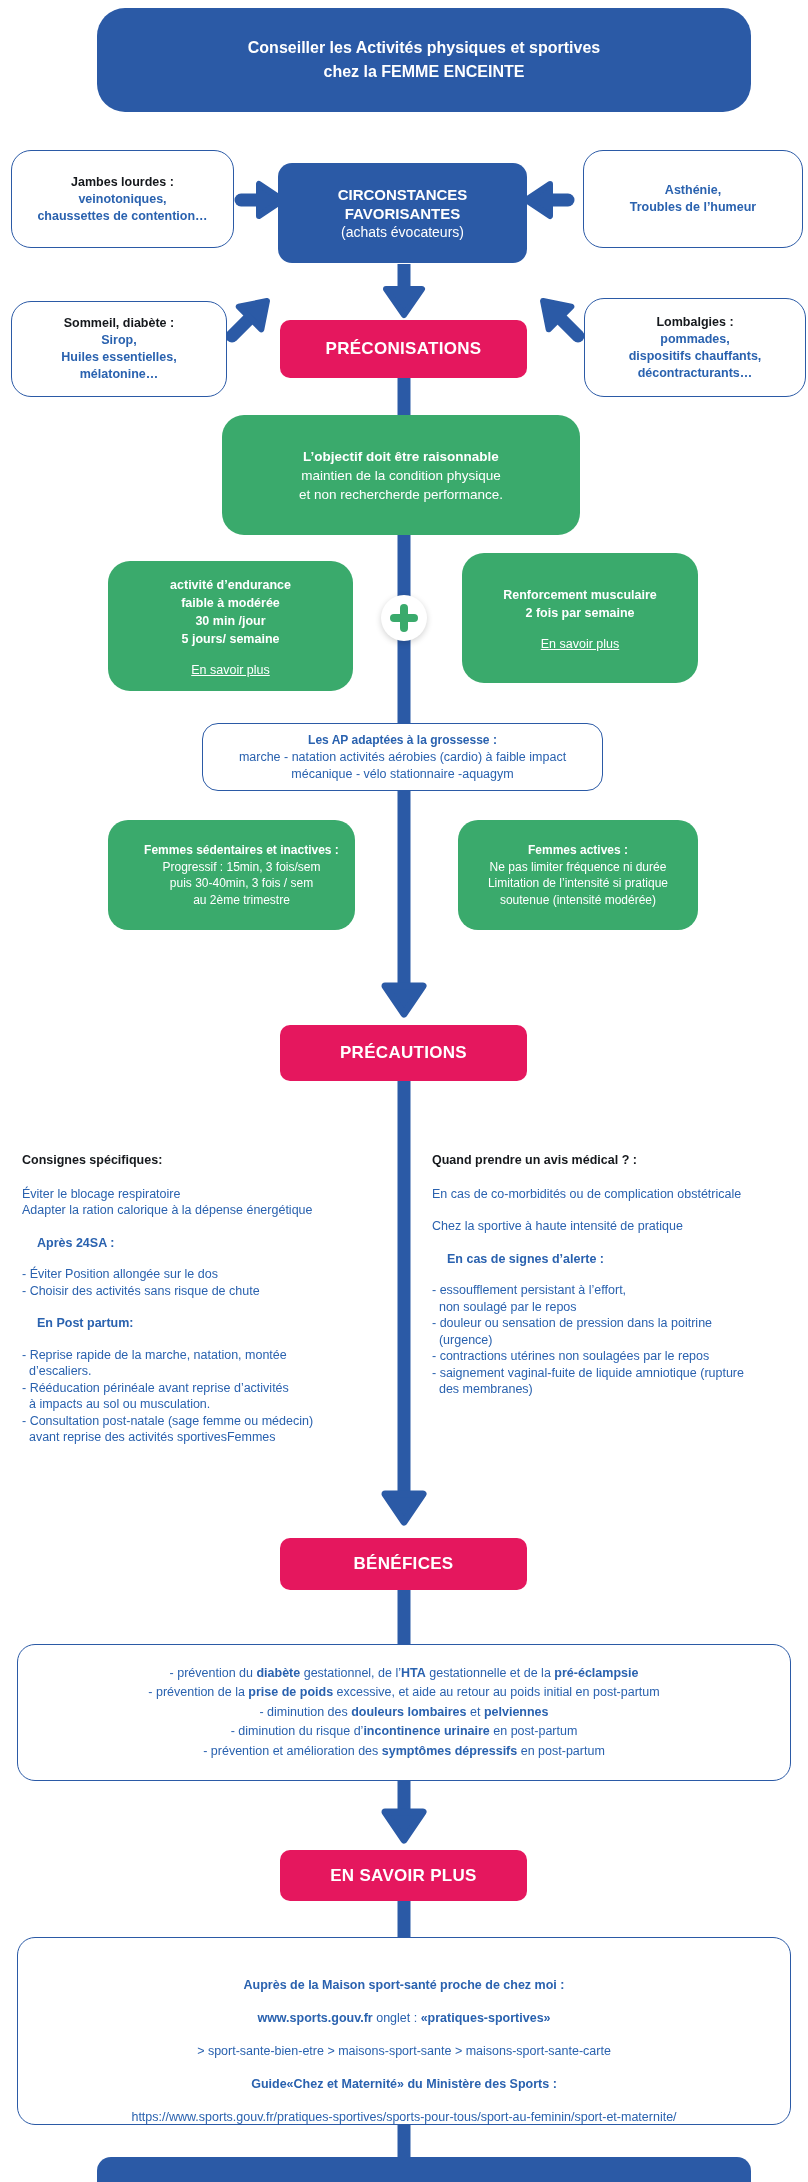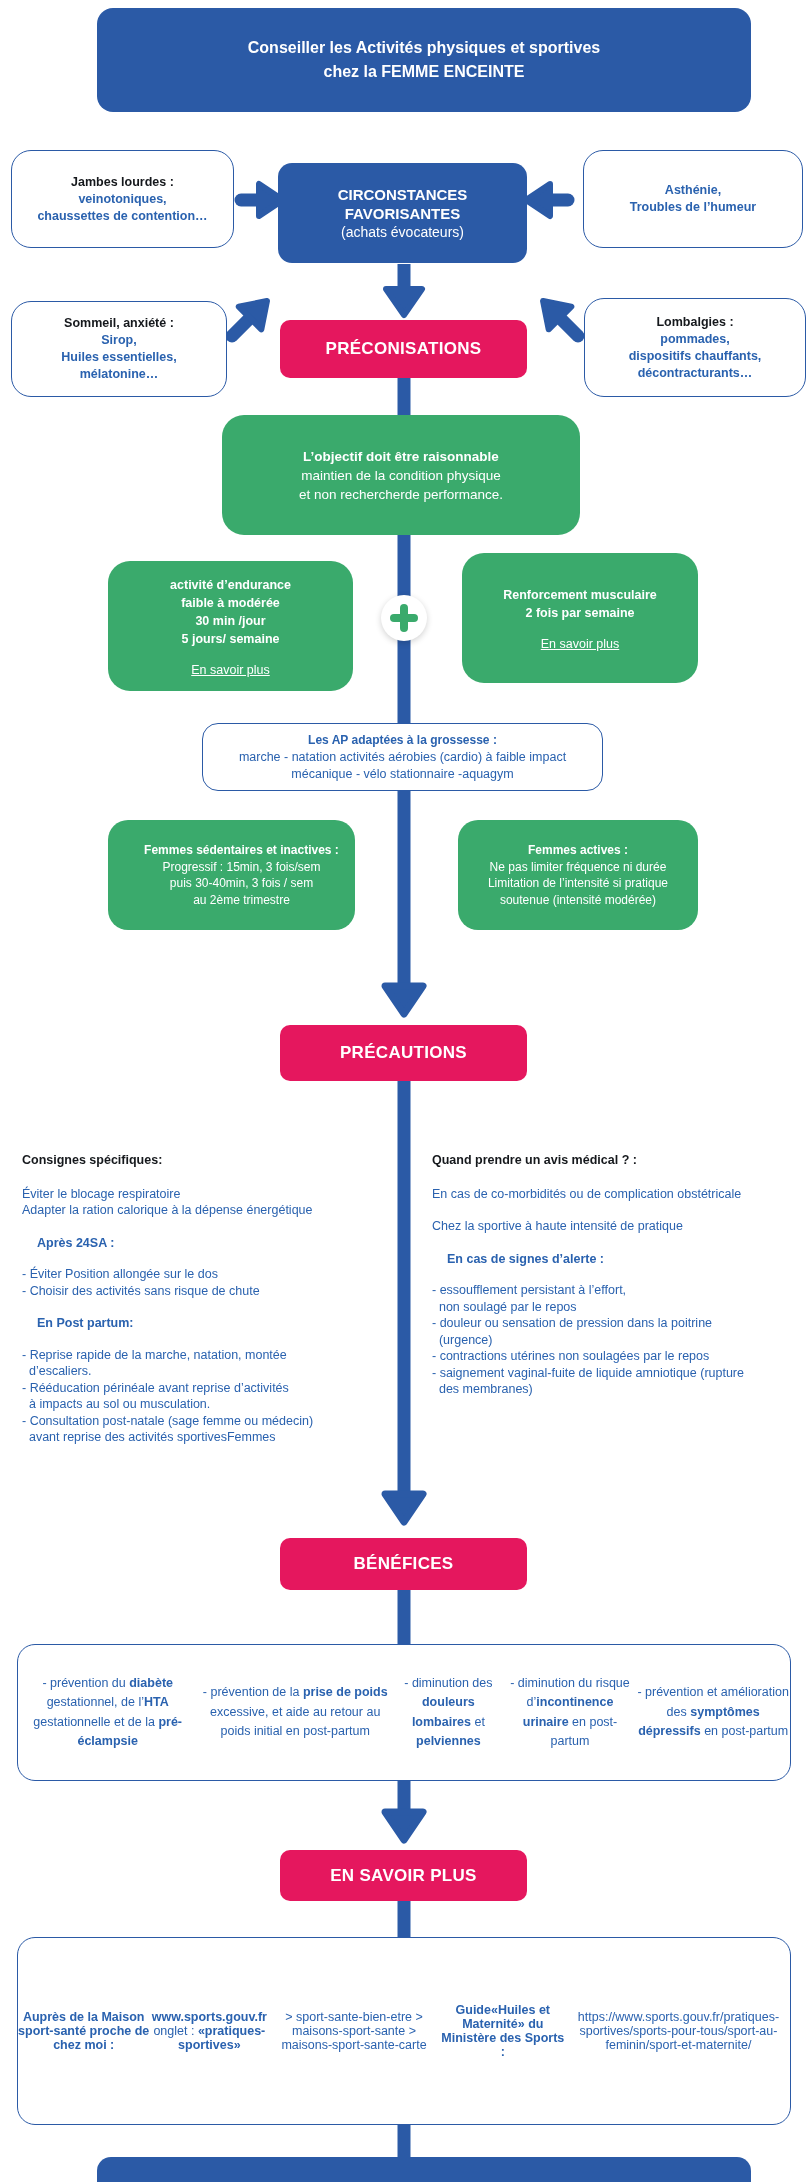--- a/index.html
+++ b/index.html
@@ -48,21 +48,21 @@
   .f-h{font-weight:bold;font-size:12px;line-height:16.5px;}
   .f-b{font-size:12px;line-height:16.5px;}
 
   .col{font-size:12.5px;line-height:16.5px;color:var(--blueText);}
   .col-hd{color:var(--dark);font-weight:bold;margin:0 0 17px;}
   .col-sh{font-weight:bold;margin:15px;}
   .colp{margin:0 0 16px;}
   .colp.last{margin-bottom:0;}
 
   .bbox{background:#fff;border:1.6px solid var(--blue);border-radius:18px;display:flex;
-        flex-direction:row;align-items:center;justify-content:center;text-align:center;}
+        flex-direction:column;align-items:center;justify-content:center;text-align:center;}
   .bline{font-size:12.5px;line-height:19.5px;color:var(--blueText);}
   .botbox{row-gap:19px;}
   .botline{font-size:12.5px;line-height:14px;color:var(--blueText);}
 
   .b{font-weight:bold;}
 
   .plus-circle{width:46px;height:46px;background:#fff;border-radius:50%;display:flex;align-items:center;
         justify-content:center;box-shadow:0 2px 6px rgba(0,0,0,.18);}
   .footer-bar{background:var(--blue);border-radius:14px 14px 0 0;}
 </style>
@@ -122,42 +122,42 @@
         <line x1="404" y1="1779" x2="404" y2="1812" stroke-width="13"></line>
         <g transform="translate(404,1812) rotate(90)">
             <polygon points="0,-19 0,19 28,0" stroke-width="7" stroke-linejoin="round"></polygon>
           </g>
       </g>
       <line x1="404" y1="1899" x2="404" y2="1940" stroke-width="13"></line>
       <line x1="404" y1="2123" x2="404" y2="2160" stroke-width="13"></line>
     </g>
   </svg>
 
-  <div class="abs z1 title-box pre" style="left:97px;top:8px;width:654px;height:104px;">Conseiller les Activités physiques et sportives
+  <div class="abs z1 title-box pre" style="left:97px;top:8px;width:654px;height:104px;border-radius:28px;">Conseiller les Activités physiques et sportives
 chez la FEMME ENCEINTE</div>
 
   <div class="abs z1 obox" style="left:11px;top:150px;width:223px;height:98px;">
     <div class="dark-h pre">Jambes lourdes :</div>
     <div class="blue-b pre">veinotoniques,
 chaussettes de contention…</div>
   </div>
 
   <div class="abs z1 bluebox" style="left:278px;top:163px;width:249px;height:100px;">
     <div class="c-bold pre">CIRCONSTANCES
 FAVORISANTES</div>
     <div class="c-sub">(achats évocateurs)</div>
   </div>
 
   <div class="abs z1 obox" style="left:583px;top:150px;width:220px;height:98px;">
     <div class="blue-b pre">Asthénie,
 Troubles de l’humeur</div>
   </div>
 
   <div class="abs z1 obox" style="left:11px;top:301px;width:216px;height:96px;">
-    <div class="dark-h pre">Sommeil, anxiété :</div>
+    <div class="dark-h pre">Sommeil, diabète :</div>
     <div class="blue-b pre">Sirop,
 Huiles essentielles,
 mélatonine…</div>
   </div>
 
   <div class="abs z1 pill" style="left:280px;top:320px;width:247px;height:58px;">
     <span>PRÉCONISATIONS</span>
   </div>
 
   <div class="abs z1 obox" style="left:584px;top:298px;width:222px;height:99px;">
@@ -261,19 +261,19 @@
   </div>
 
   <div class="abs z1 pill" style="left:280px;top:1850px;width:247px;height:51px;">
     <span>EN SAVOIR PLUS</span>
   </div>
 
   <div class="abs z1 bbox botbox" style="left:17px;top:1937px;width:774px;height:188px;justify-content:flex-end;">
     <div class="botline"><span class="b">Auprès de la Maison sport-santé proche de chez moi :</span></div>
     <div class="botline"><span class="b">www.sports.gouv.fr</span><span> onglet : </span><span class="b">«pratiques-sportives»</span></div>
     <div class="botline"><span>&gt; sport-sante-bien-etre &gt; maisons-sport-sante &gt; maisons-sport-sante-carte</span></div>
-    <div class="botline"><span class="b">Guide«Huiles et Maternité»</span><span class="b"> du Ministère des Sports :</span></div>
+    <div class="botline"><span class="b">Guide«Chez et Maternité»</span><span class="b"> du Ministère des Sports :</span></div>
     <div class="botline"><span>https://www.sports.gouv.fr/pratiques-sportives/sports-pour-tous/sport-au-feminin/sport-et-maternite/</span></div>
   </div>
 
   <div class="abs z1 footer-bar" style="left:97px;top:2157px;width:654px;height:25px;"></div>
 
 </div>
 
 </body></html>

